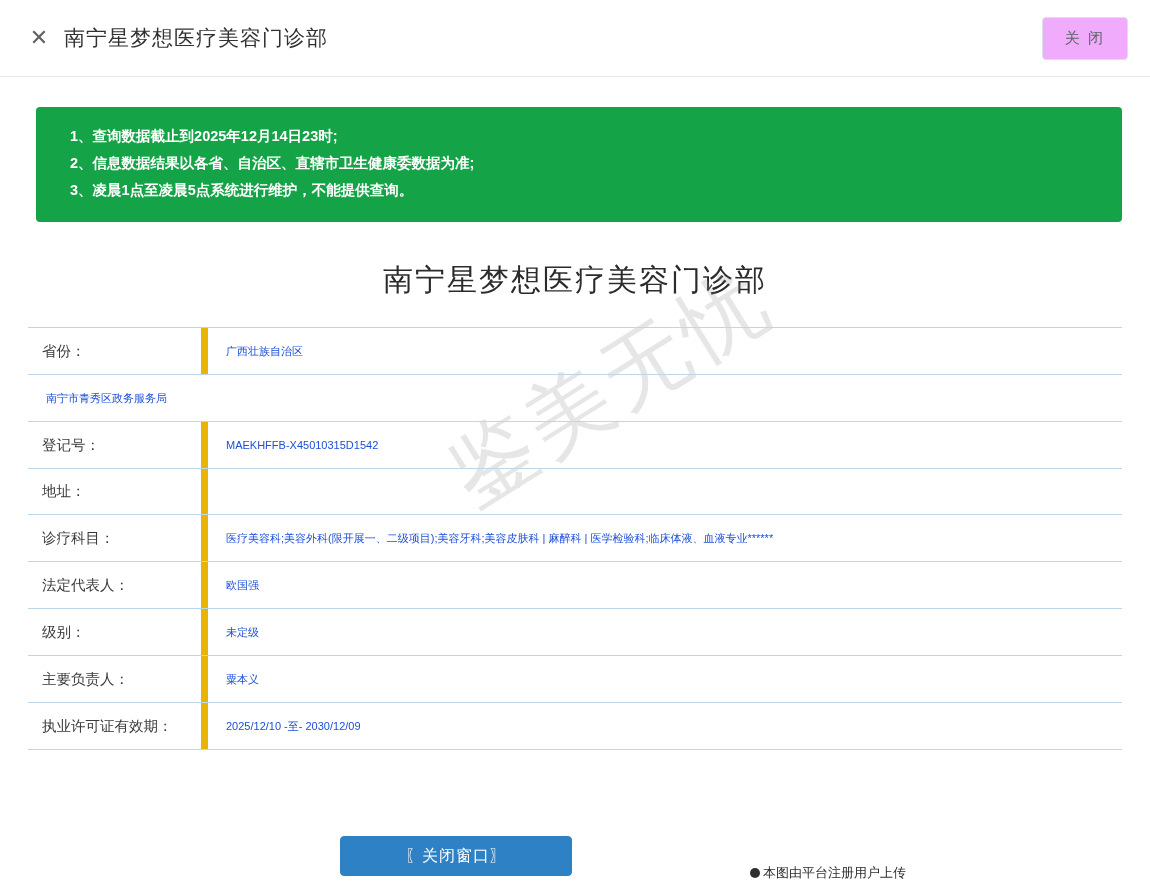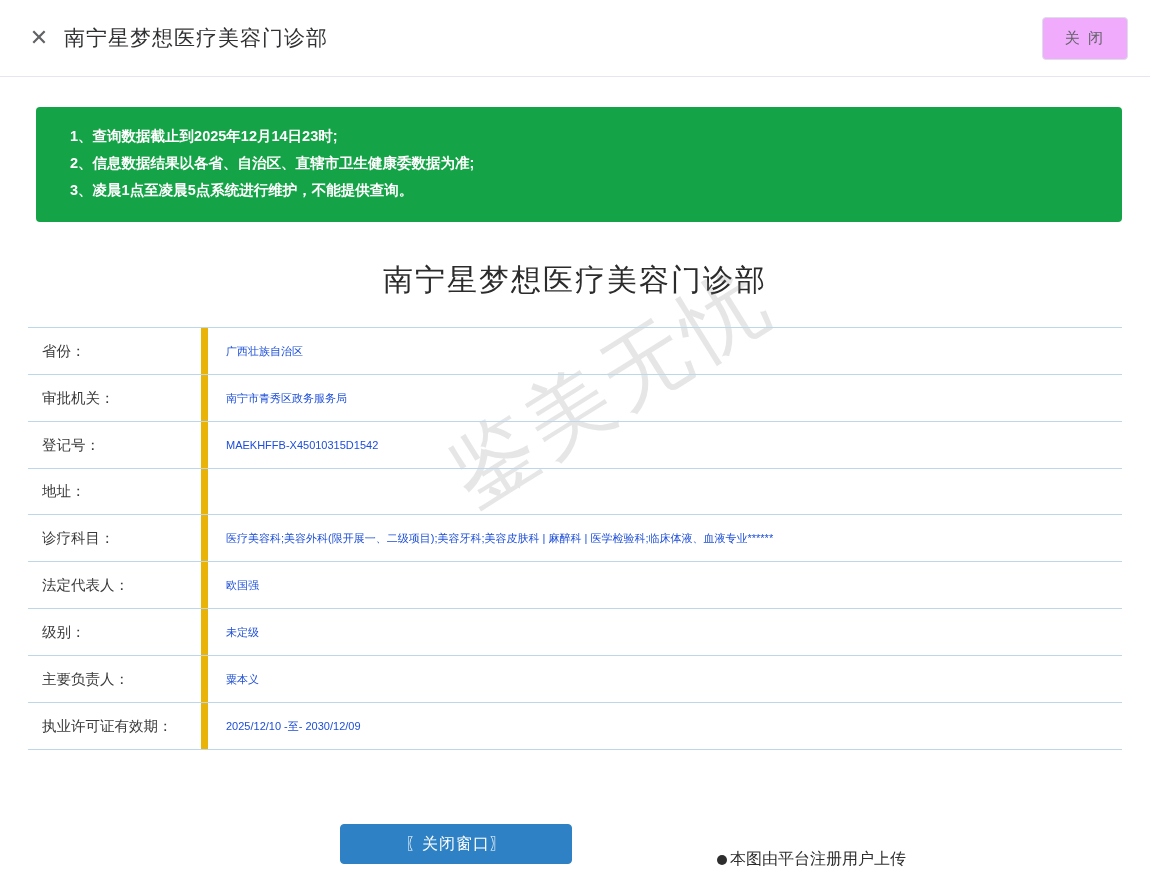--- a/index.html
+++ b/index.html
@@ -126,21 +126,21 @@
     pointer-events: none;
     user-select: none;
     z-index: 1;
     font-family: "Liberation Serif", serif;
   }
 
   
   .footer {
     position: absolute;
     left: 0;
-    bottom: 13px;
+    bottom: 1px;
     width: 912px;
     padding-bottom: 8px;
   }
   .footer-btn-wrap {
     display: flex;
     justify-content: center;
   }
   .footer-btn {
     background: #2d81c4;
     border: 1px solid #2d81c4;
@@ -150,21 +150,21 @@
     width: 232px;
     height: 40px;
     cursor: pointer;
     letter-spacing: 1px;
     font-family: "Liberation Sans", sans-serif;
   }
   .uploader-note {
     position: absolute;
     right: 6px;
     bottom: 2px;
-    font-size: 16px;
+    font-size: 13px;
     color: #2e2e2e;
     white-space: nowrap;
   }
   .uploader-dot {
     display: inline-block;
     width: 10px; height: 10px;
     border-radius: 50%;
     background: #2e2e2e;
     margin-right: 3px;
     vertical-align: -1px;
@@ -193,21 +193,20 @@
   <h1 class="doc-title">南宁星梦想医疗美容门诊部</h1>
 
   <div class="watermark">鉴美无忧</div>
 
   <div class="table-wrap">
     <div class="row">
       <div class="cell-label">省份：</div>
       <div class="cell-value">广西壮族自治区</div>
     </div>
     <div class="row">
-      <div class="cell-label">审批机关：</div>
       <div class="cell-value">南宁市青秀区政务服务局</div>
     </div>
     <div class="row">
       <div class="cell-label">登记号：</div>
       <div class="cell-value">MAEKHFFB-X45010315D1542</div>
     </div>
     <div class="row">
       <div class="cell-label">地址：</div>
     </div>
     <div class="row">

